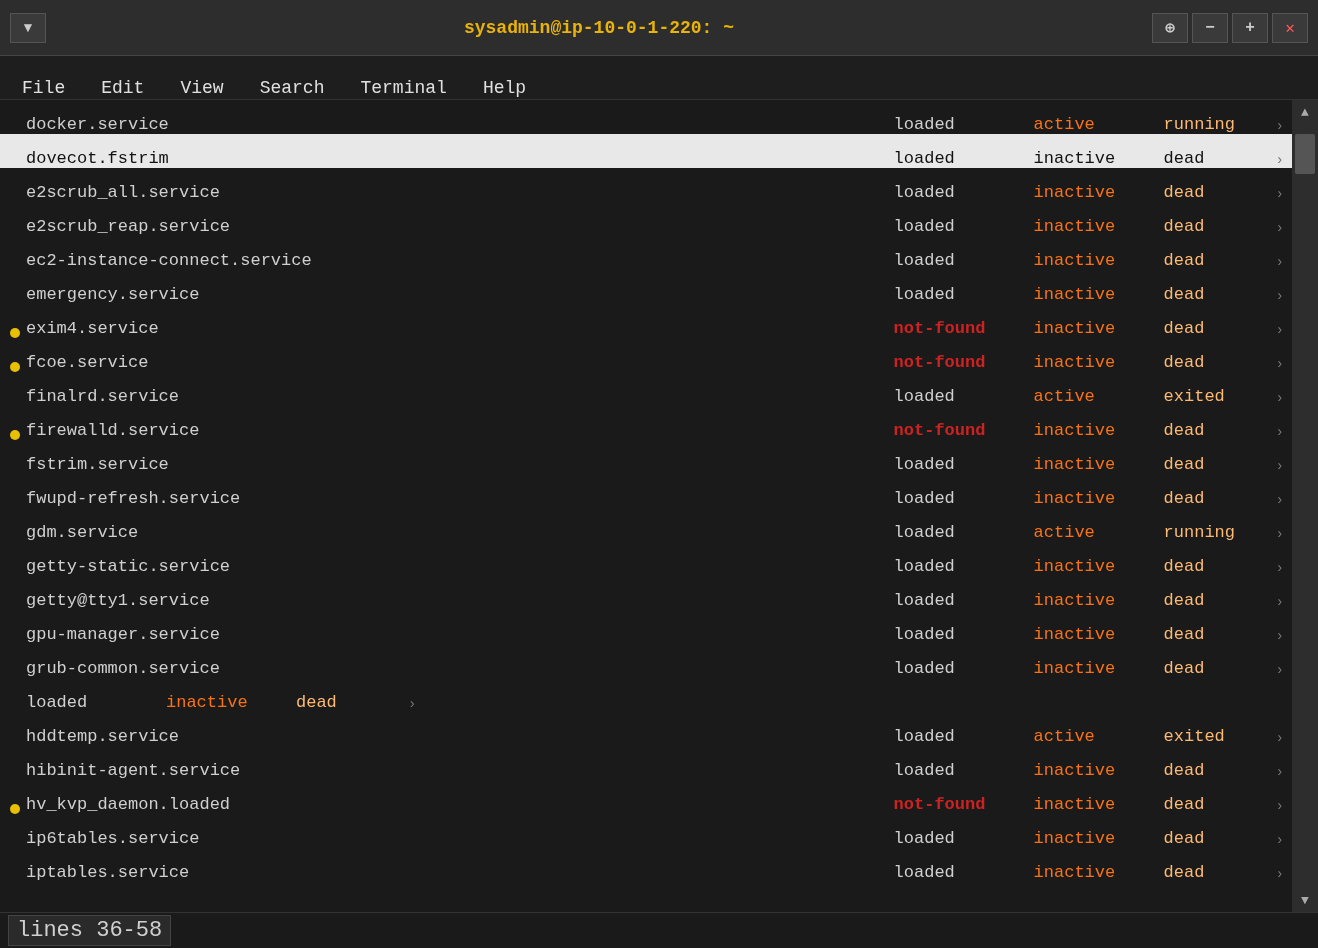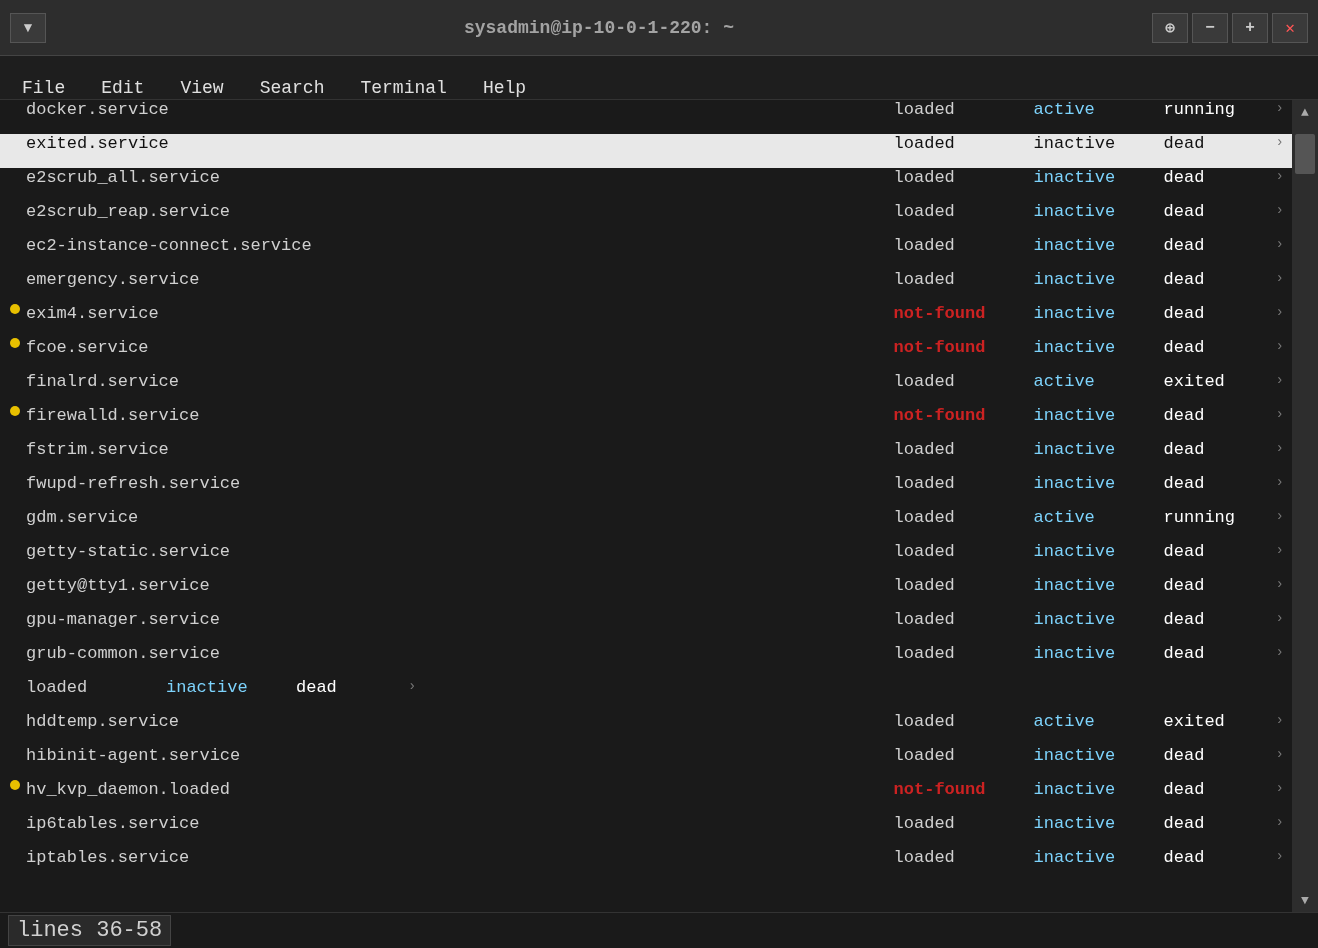--- a/index.html
+++ b/index.html
@@ -28,21 +28,21 @@
       height: 30px;
       display: flex;
       align-items: center;
       justify-content: center;
       cursor: pointer;
       font-size: 14px;
     }
     #title-bar .title-text {
       flex: 1;
       text-align: center;
-      color: #a3a3a3;
+      color: #eab308;
       font-size: 18px;
       font-weight: bold;
       font-family: 'Courier New', Courier, monospace;
     }
     #title-bar .win-controls {
       display: flex;
       gap: 4px;
     }
     #title-bar .win-btn {
       background: #3a3a3a;
@@ -89,21 +89,21 @@
 
     
     #service-list {
       flex: 1;
       overflow: hidden;
       padding: 0;
     }
 
     .service-row {
       display: flex;
-      align-items: flex-start;
+      align-items: flex-end;
       height: 34px;
       padding: 0 8px 0 4px;
       color: #d0d0d0;
       font-size: 17px;
       font-family: 'Courier New', Courier, monospace;
     }
     .service-row.selected {
       background: #e8e8e8;
       color: #111;
     }
@@ -132,26 +132,26 @@
       white-space: nowrap;
       overflow: hidden;
     }
     .col-load {
       width: 140px;
       color: #d0d0d0;
       text-align: left;
     }
     .col-active {
       width: 130px;
-      color: #7dd3fc;
+      color: #f97316;
       text-align: left;
     }
     .col-sub {
       width: 110px;
-      color: #ffffff;
+      color: #fdba74;
       text-align: left;
     }
     .not-found {
       color: #cc2222 !important;
       font-weight: bold;
       margin-left: 48px;
     }
 
     
     #scrollbar {
@@ -242,21 +242,21 @@
   <div class="service-row">
         <div class="dot-col"></div>
         <div class="col-name">docker.service</div>
         <div class="col-load">loaded</div>
         <div class="col-active">active</div>
         <div class="col-sub">running</div>
         <div class="chevron-right">›</div>
       </div>
       <div class="service-row selected">
         <div class="dot-col"></div>
-        <div class="col-name">exited.service</div>
+        <div class="col-name">dovecot.fstrim</div>
         <div class="col-load" style="color: rgb(17, 17, 17);">loaded</div>
         <div class="col-active" style="color: rgb(17, 17, 17);">inactive</div>
         <div class="col-sub" style="color: rgb(17, 17, 17);">dead</div>
         <div class="chevron-right">›</div>
       </div>
       <div class="service-row">
         <div class="dot-col"></div>
         <div class="col-name">e2scrub_all.service</div>
         <div class="col-load">loaded</div>
         <div class="col-active">inactive</div>

